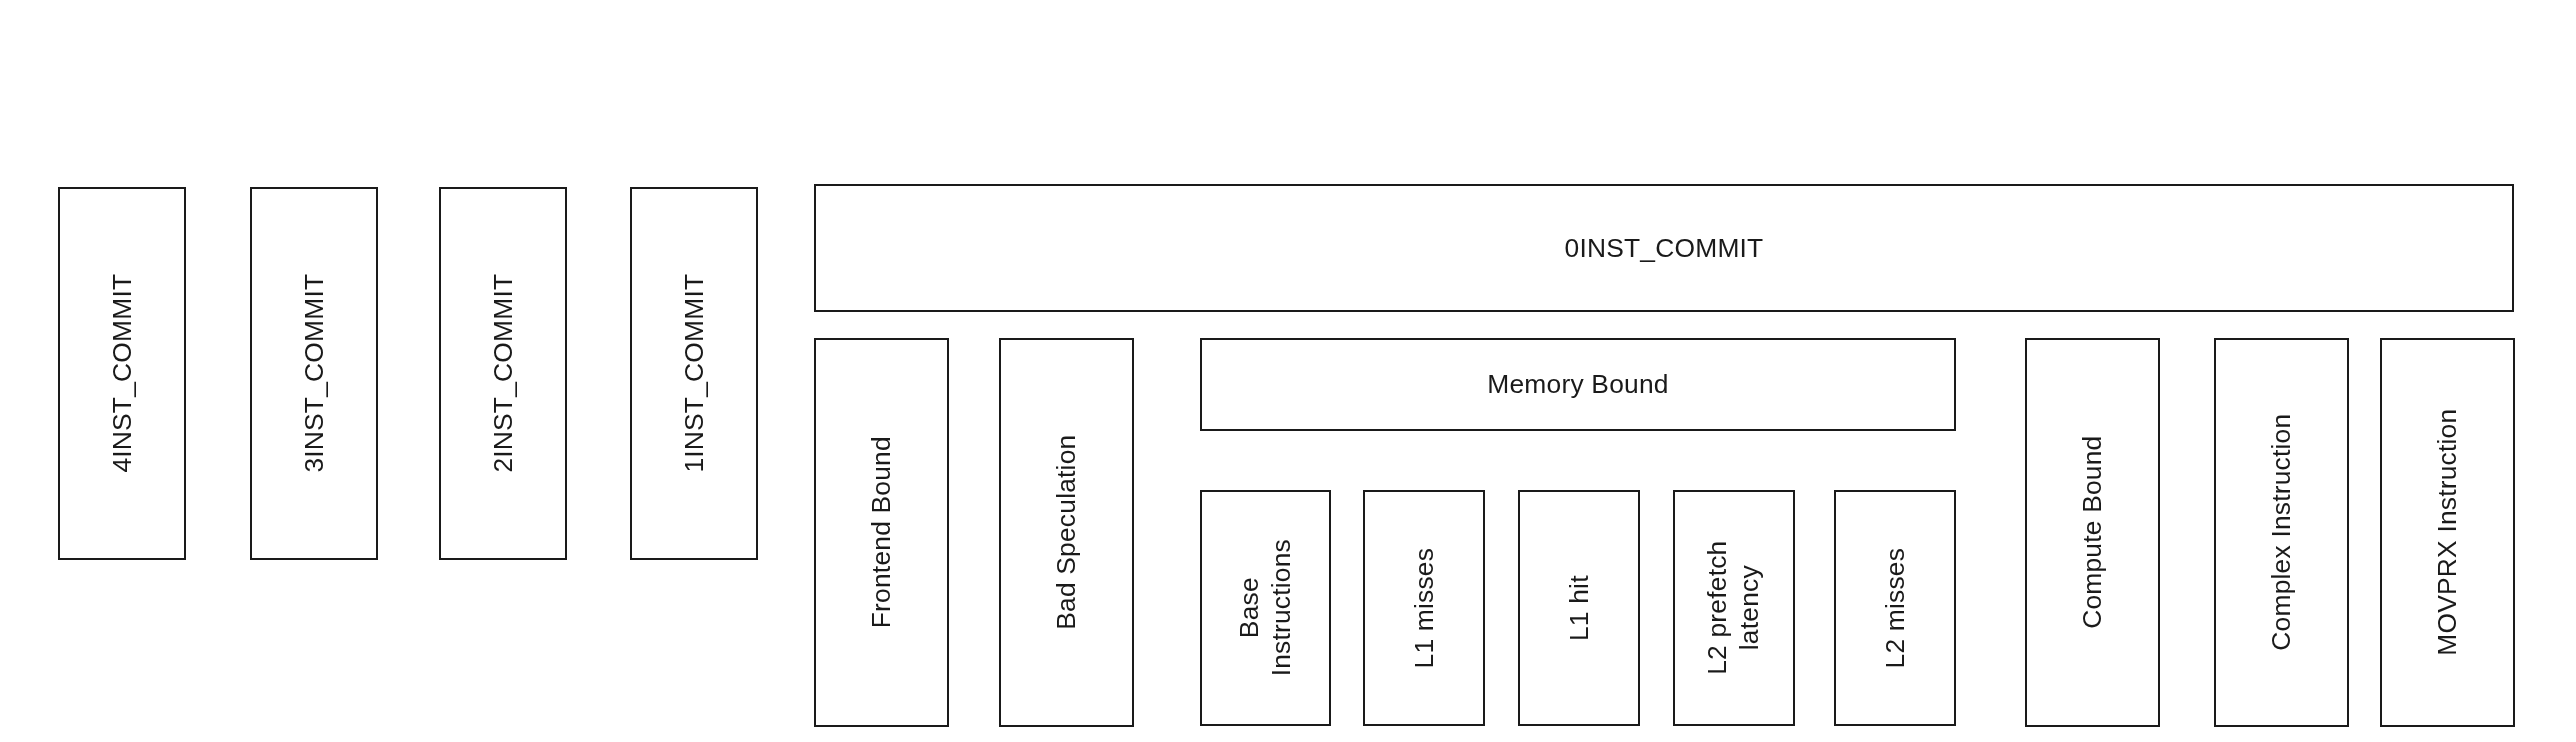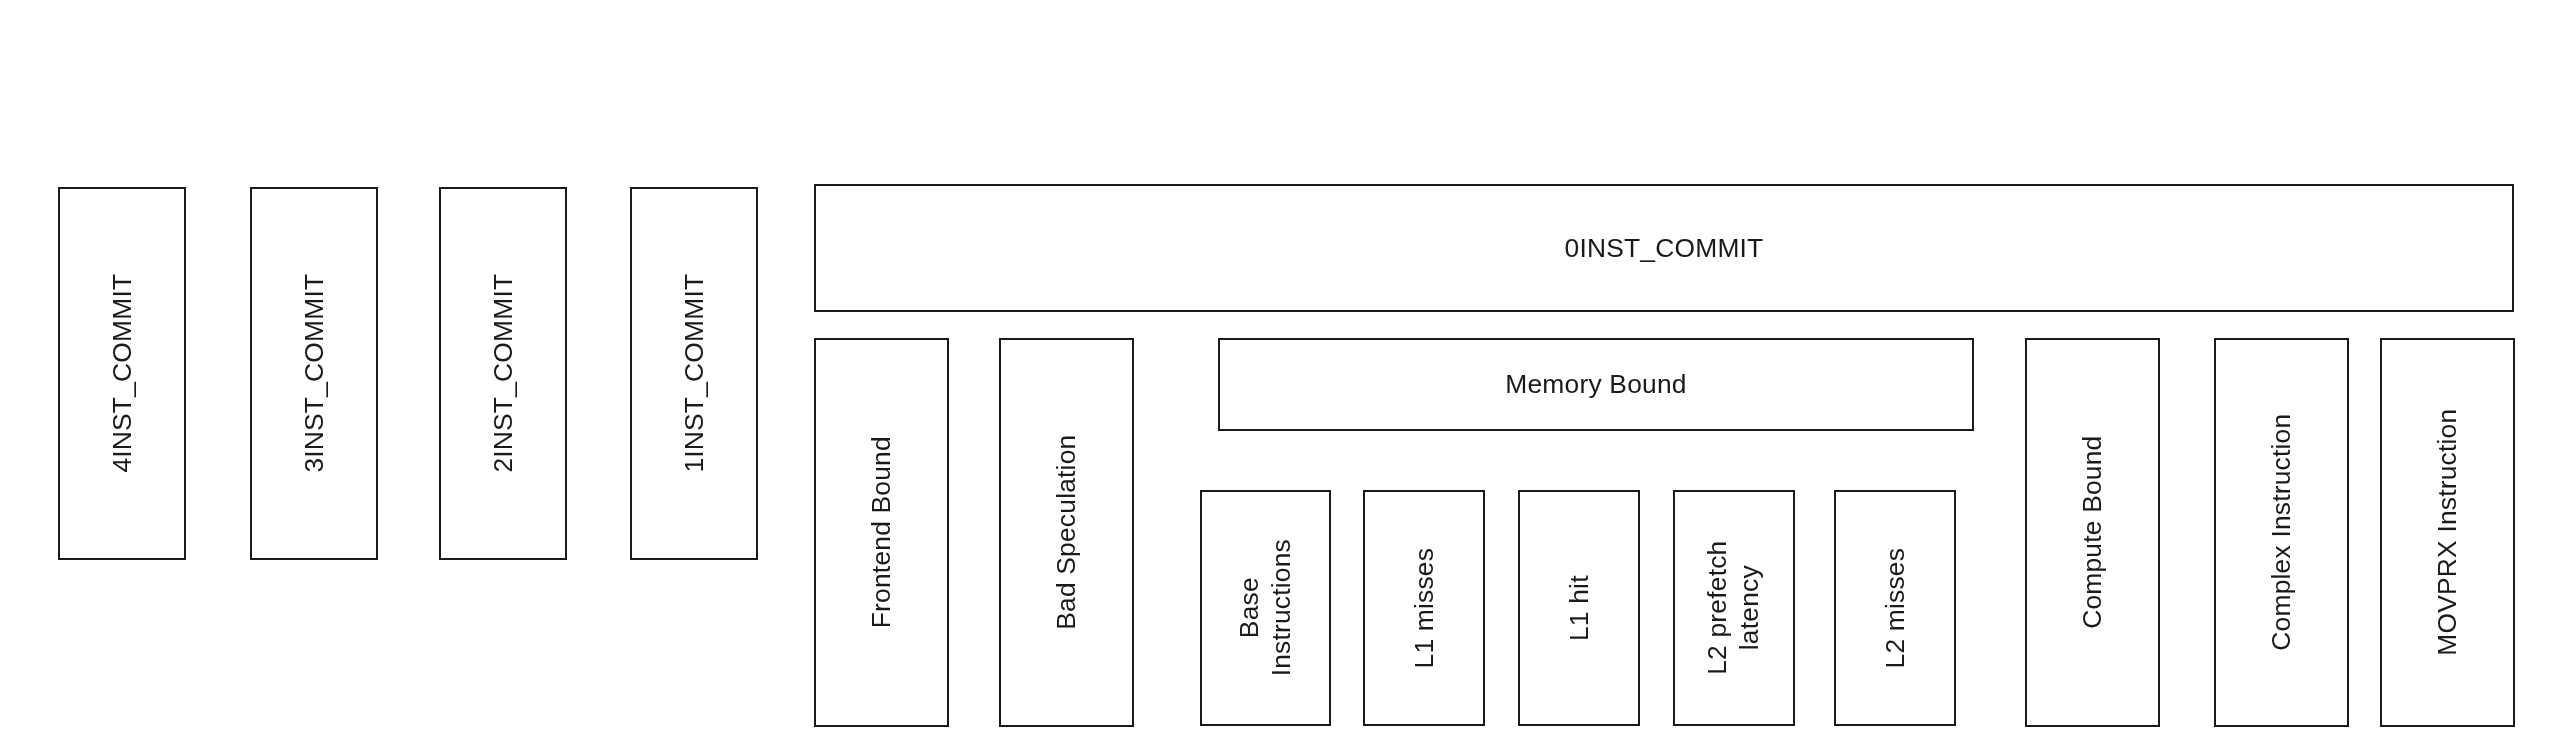--- a/index.html
+++ b/index.html
@@ -101,21 +101,21 @@
       <span class="label-v">Frontend Bound</span>
     </div>
   </div>
 
   <div class="box" style="left:999px; top:338px; width:135px; height:389px;">
     <div class="vwrap">
       <span class="label-v">Bad Speculation</span>
     </div>
   </div>
 
-  <div class="box" style="left:1200px; top:338px; width:756px; height:93px;margin-left:18px;">
+  <div class="box" style="left:1200px; top:338px; width:756px; height:93px;">
     <span class="label-h">Memory Bound</span>
   </div>
 
   <div class="box" style="left:2025px; top:338px; width:135px; height:389px;">
     <div class="vwrap">
       <span class="label-v">Compute Bound</span>
     </div>
   </div>
 
   <div class="box" style="left:2214px; top:338px; width:135px; height:389px;">

